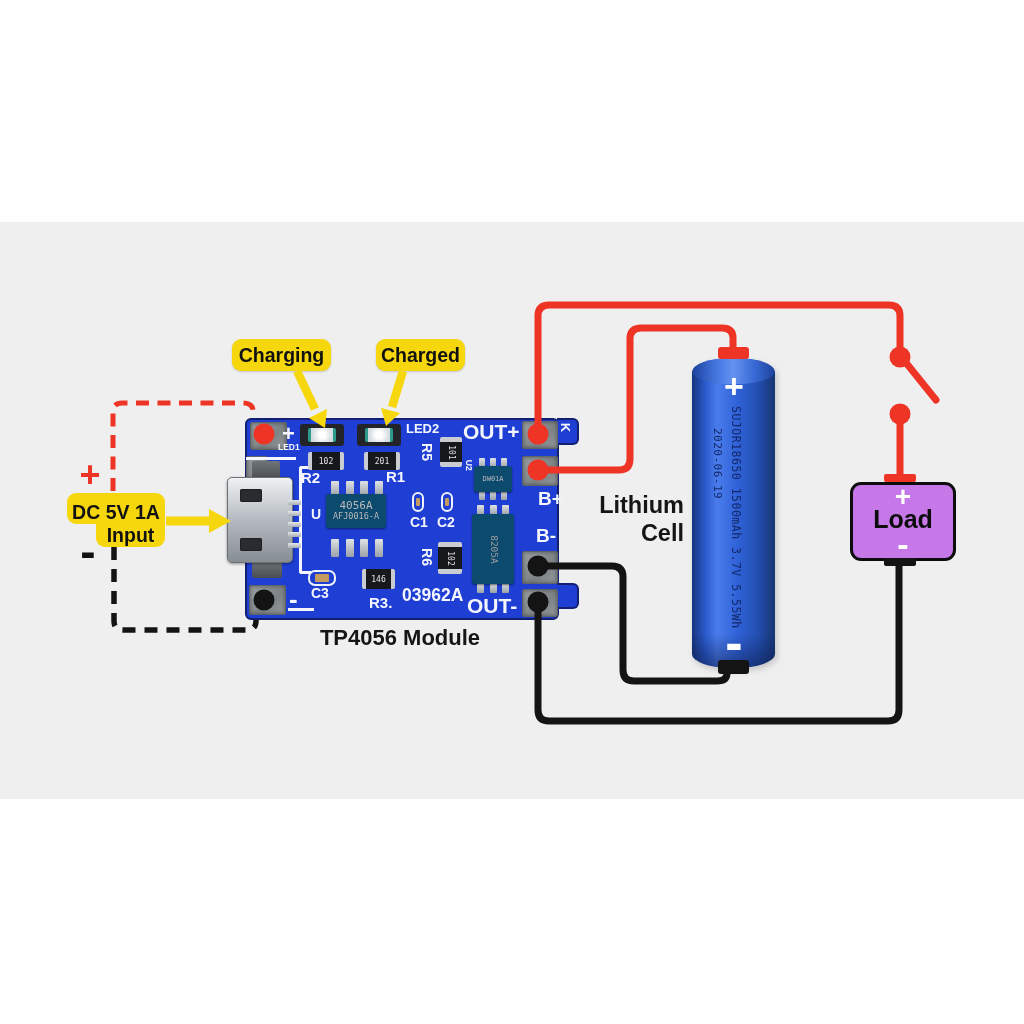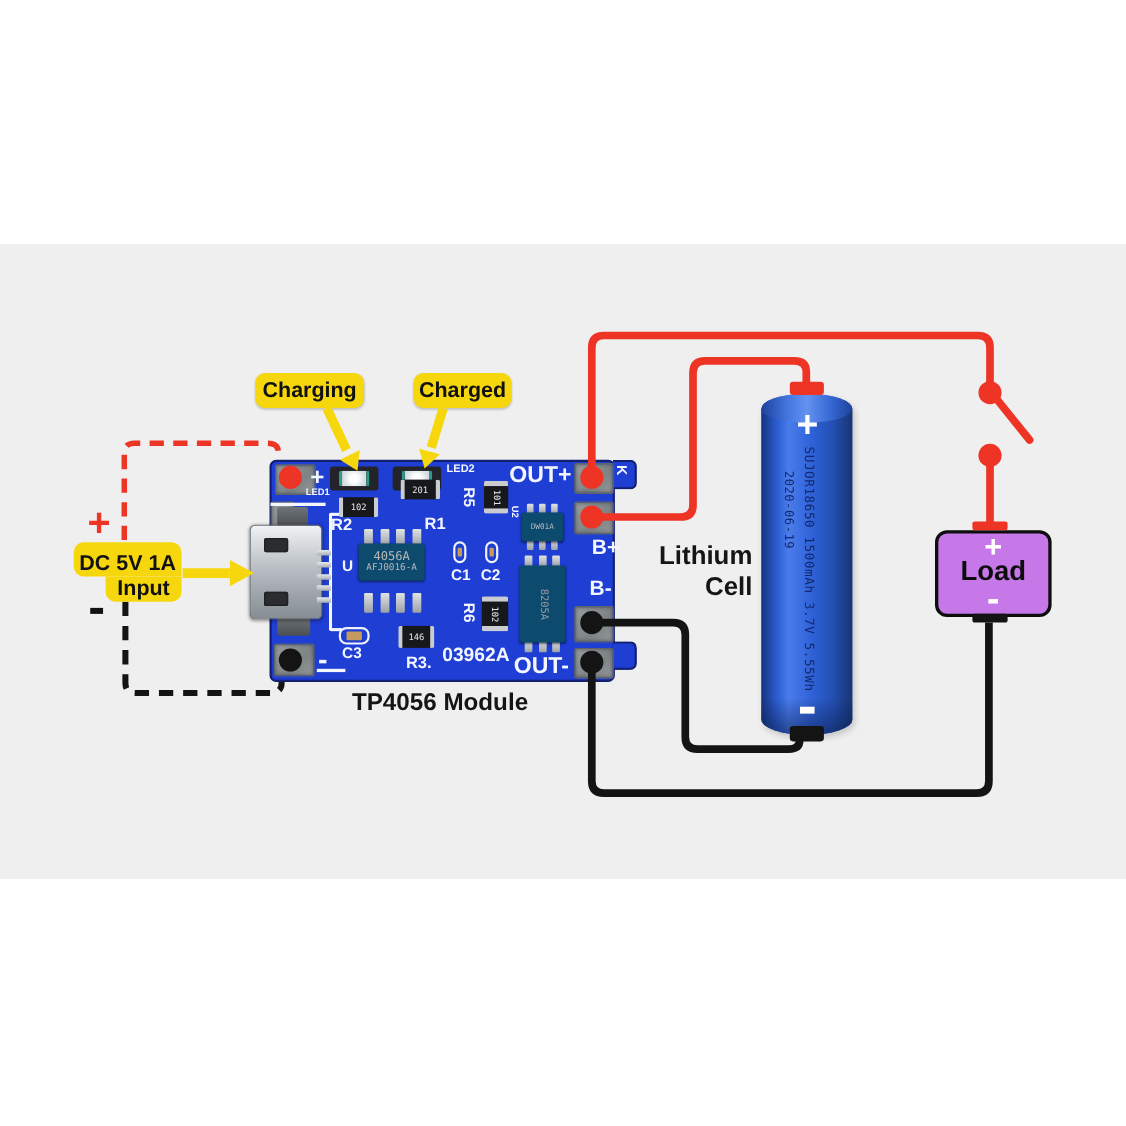--- a/index.html
+++ b/index.html
@@ -101,21 +101,21 @@
 
   <div class="abs led" style="left:300px;top:424px;width:44px;height:22px;">
       <i></i>
     </div>
   <div class="abs led" style="left:357px;top:424px;width:44px;height:22px;">
       <i></i>
     </div>
   <div class="abs res" style="left:308px;top:452px;width:36px;height:18px;">
       <span>102</span>
     </div>
-  <div class="abs res" style="left:364px;top:436px;width:36px;height:18px;">
+  <div class="abs res" style="left:364px;top:452px;width:36px;height:18px;">
       <span>201</span>
     </div>
 
   <div class="abs legs" style="left:331px;top:481px;width:52px;height:15px;">
     <span class="leg" style="width:8px;"></span>
       <span class="leg" style="width:8px;"></span>
       <span class="leg" style="width:8px;"></span>
       <span class="leg" style="width:8px;"></span>
   </div>
   <div class="abs legs" style="left:331px;top:539px;width:52px;height:18px;">
@@ -189,21 +189,21 @@
       <b></b>
     </div>
 
   <div class="silk" style="left:463px;top:421px;font-size:21px;">OUT+</div>
   <div class="silk" style="left:538px;top:489px;font-size:19px;">B+</div>
   <div class="silk" style="left:536px;top:526px;font-size:19px;">B-</div>
   <div class="silk" style="left:467px;top:595px;font-size:21px;">OUT-</div>
   <div class="silk" style="left:282px;top:423px;font-size:22px;">+</div>
   <div class="silk" style="left:289px;top:586px;font-size:26px;">-</div>
   <div class="silk" style="left:278px;top:443px;font-size:8.5px;">LED1</div>
-  <div class="silk" style="left:406px;top:422px;font-size:10px;">LED2</div>
+  <div class="silk" style="left:406px;top:422px;font-size:13px;">LED2</div>
   <div class="silk" style="left:301px;top:470px;font-size:15px;">R2</div>
   <div class="silk" style="left:386px;top:469px;font-size:15px;">R1</div>
   <div class="silk" style="left:311px;top:507px;font-size:14px;">U</div>
   <div class="silk rot90" style="left:418px;top:445px;font-size:14px;">R5</div>
   <div class="silk rot90" style="left:418px;top:550px;font-size:14px;">R6</div>
   <div class="silk rot90" style="left:463px;top:461px;font-size:8.5px;">U2</div>
   <div class="silk rot90" style="left:561px;top:421px;font-size:13px;">K</div>
   <div class="silk" style="left:410px;top:515px;font-size:14px;">C1</div>
   <div class="silk" style="left:437px;top:515px;font-size:14px;">C2</div>
   <div class="silk" style="left:311px;top:586px;font-size:14px;">C3</div>

